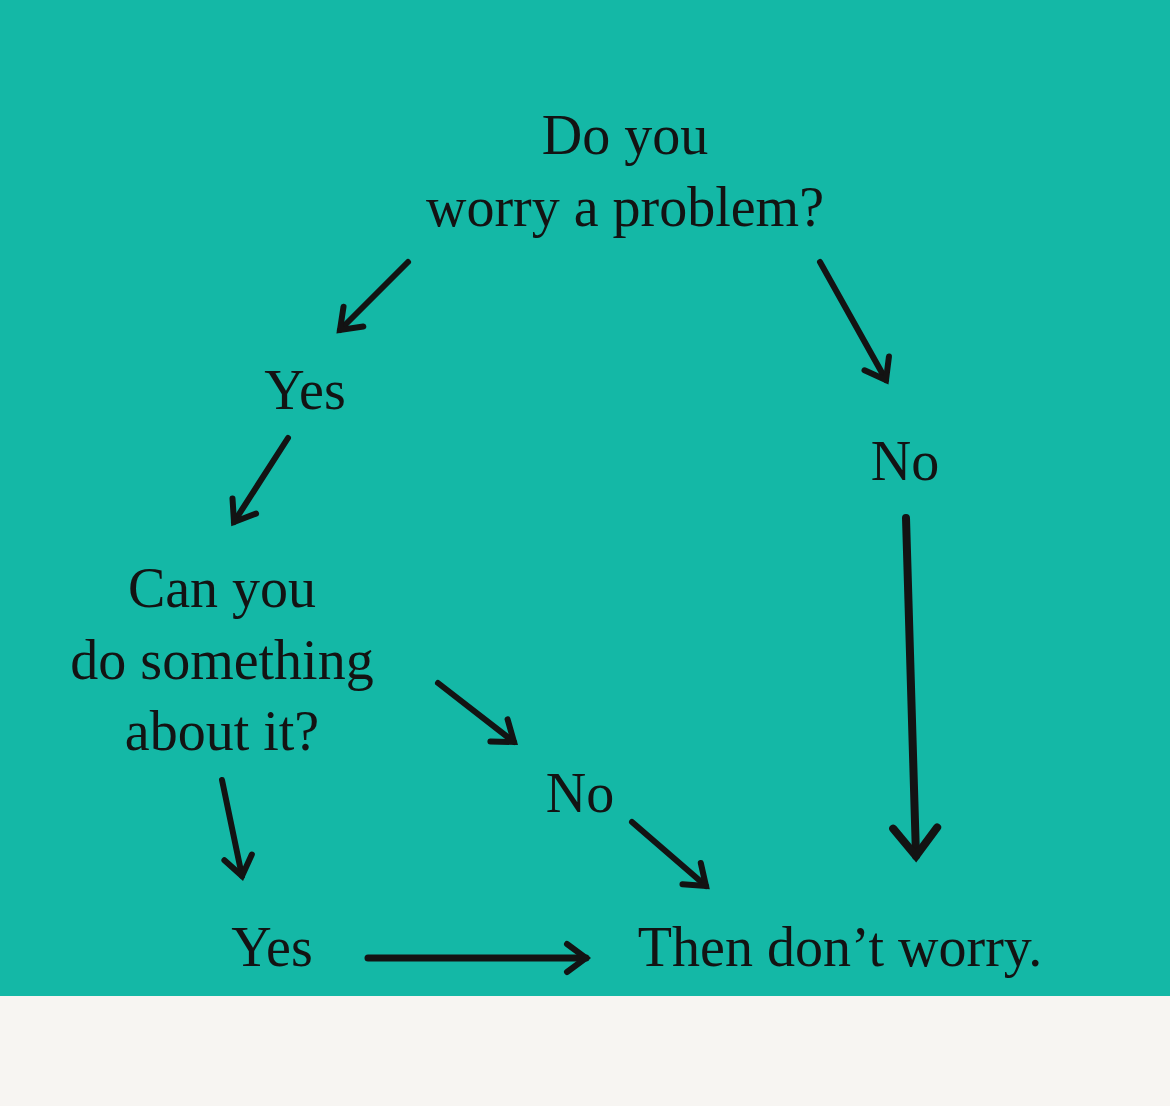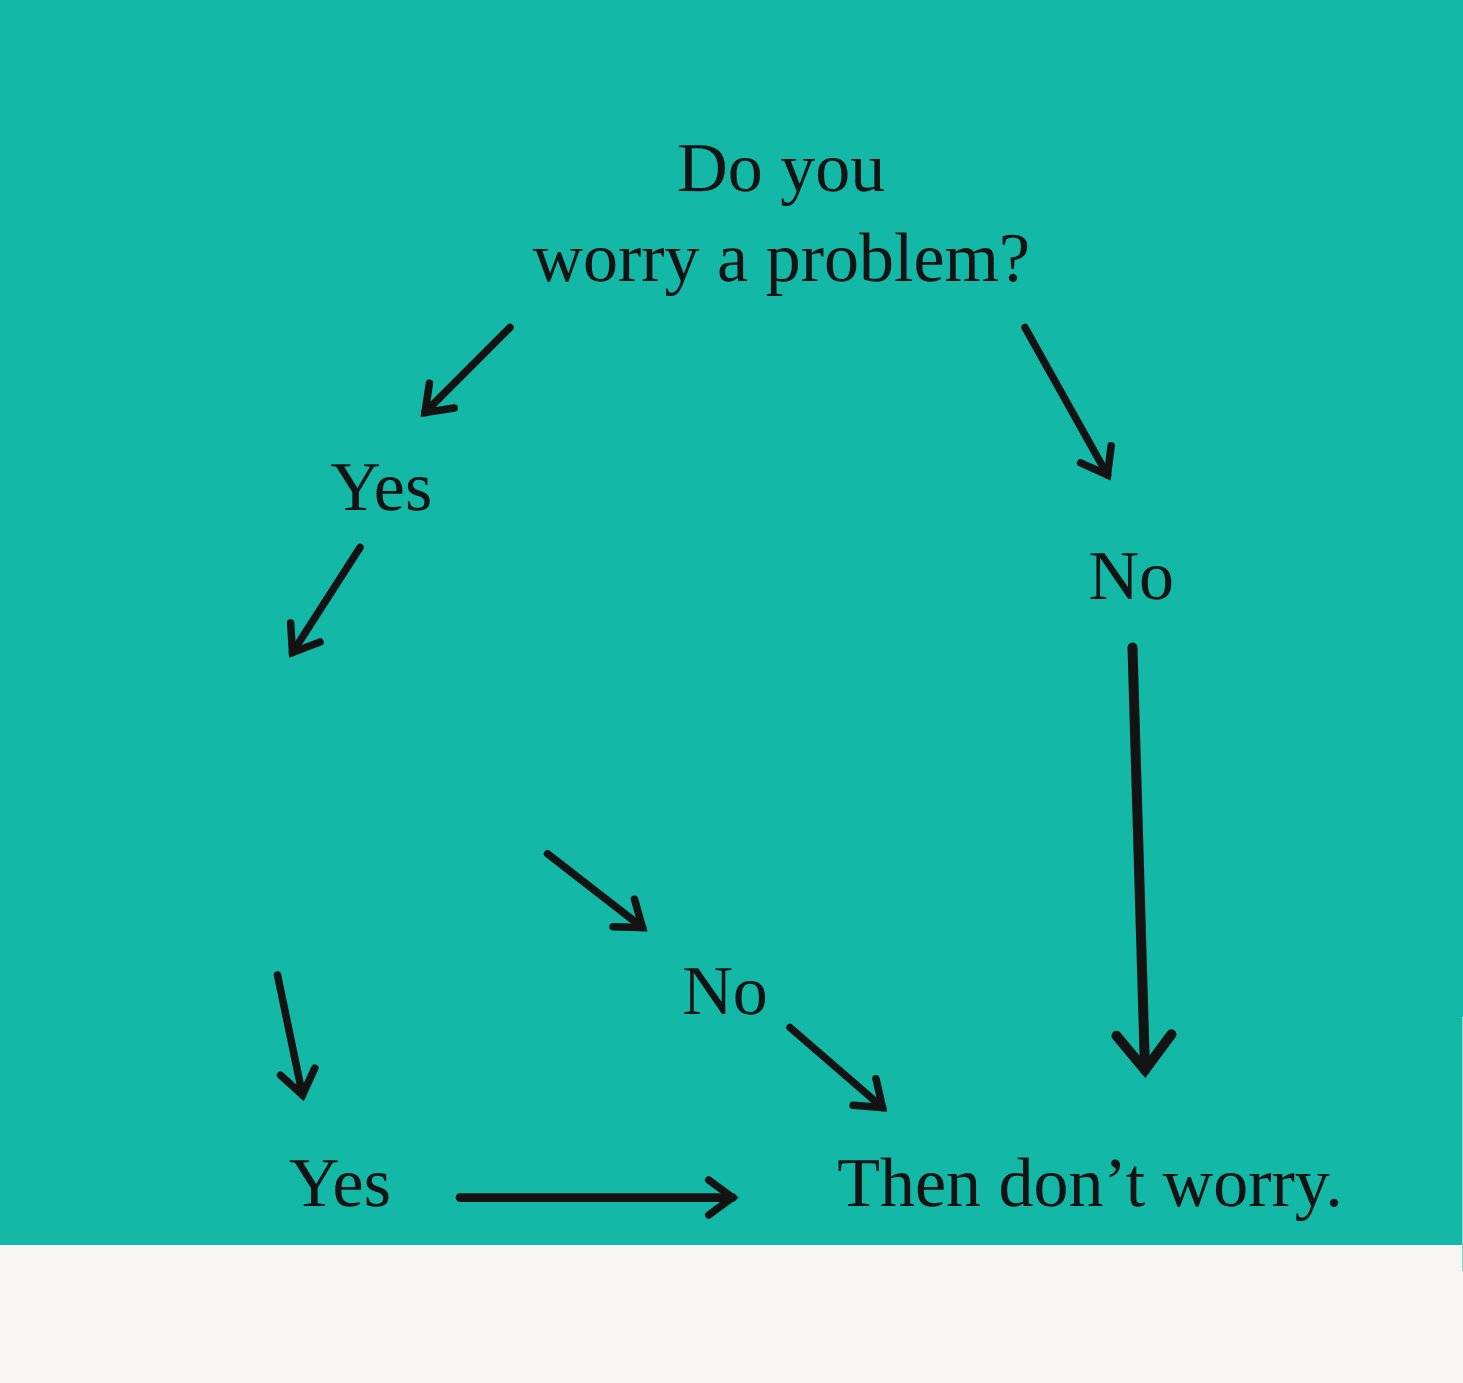--- a/index.html
+++ b/index.html
@@ -69,20 +69,25 @@
 
   <div class="node" style="left:625px; top:100px;">
     <span class="line">Do you</span>
     <span class="line">worry a problem?</span>
   </div>
 
   <div class="node" style="left:305px; top:355px;">Yes</div>
 
   <div class="node" style="left:905px; top:426px;">No</div>
 
+  <div class="node" style="left:222px; top:553px;">
+    <span class="line">Can you</span>
+    <span class="line">do something</span>
+    <span class="line">about it?</span>
+  </div>
 
   <div class="node" style="left:580px; top:758px;">No</div>
 
   <div class="node" style="left:272px; top:912px;">Yes</div>
 
-  <div class="node" style="left:872px; top:912px;">Then don’t worry.</div>
+  <div class="node" style="left:840px; top:912px;">Then don’t worry.</div>
 
 </div>
 
 </body></html>

